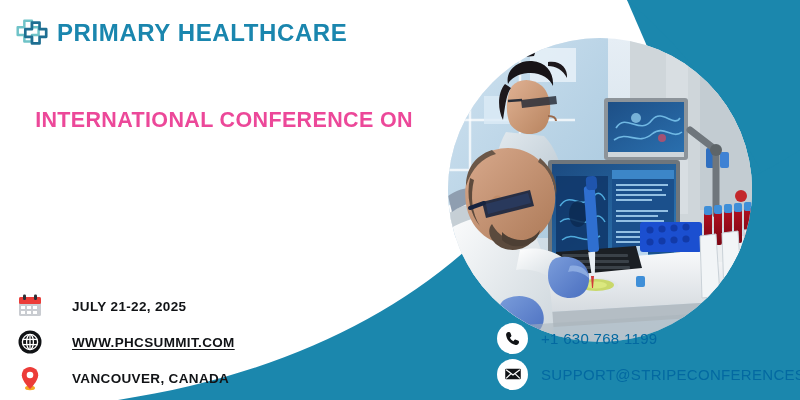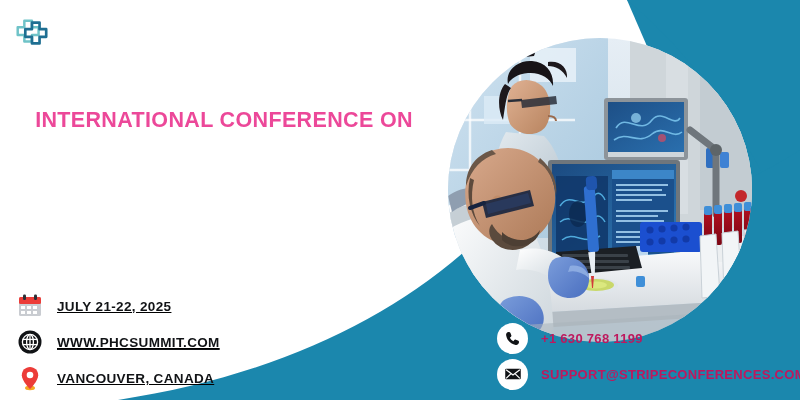--- a/index.html
+++ b/index.html
@@ -74,22 +74,21 @@
   
   .info-list {
     position: absolute;
     left: 17px;
     top: 288px;
   }
   .info-row {
     display: flex;
     align-items: center;
     height: 36px;
-    gap: 14px;
-    text-decoration: underline;
+    gap: 29px;
   }
   .info-icon { width: 26px; height: 26px; flex: 0 0 26px; display: block; }
   .info-text {
     font-size: 13.5px;
     font-weight: bold;
     color: #111316;
     letter-spacing: 0.35px;
     white-space: nowrap;
   }
   .info-text.link { text-decoration: underline; text-underline-offset: 2px; }
@@ -110,23 +109,23 @@
     width: 31px; height: 31px;
     flex: 0 0 31px;
     border-radius: 50%;
     background: #ffffff;
     display: flex;
     align-items: center;
     justify-content: center;
   }
   .contact-badge svg { display: block; }
   .contact-text {
-    font-size: 13px;
-    font-weight: bold;
-    color: #be185d;
+    font-size: 15px;
+    font-weight: normal;
+    color: #0369a1;
     letter-spacing: 0.3px;
     white-space: nowrap;
   }
 </style>
 </head>
 <body>
 
 <div id="banner">
 
   <svg class="shape-layer" viewBox="0 0 800 400" preserveAspectRatio="none">
@@ -387,20 +386,21 @@
 
   <div class="logo-row">
     <svg class="logo-mark" viewBox="0 0 40 40">
 
       <path d="M 6,14 L 13,14 L 13,7 L 21,7 L 21,14 L 28,14 L 28,22 L 21,22
                L 21,29 L 13,29 L 13,22 L 6,22 Z" fill="none" stroke="#6fc3c8" stroke-width="2.6" stroke-linejoin="round"></path>
 
       <path d="M 14,16 L 21,16 L 21,9 L 29,9 L 29,16 L 36,16 L 36,24 L 29,24
                L 29,31 L 21,31 L 21,24 L 14,24 Z" fill="none" stroke="#1f6f92" stroke-width="2.8" stroke-linejoin="round"></path>
     </svg>
+    <span class="logo-text">PRIMARY HEALTHCARE</span>
   </div>
 
   <div class="headline">
     <span>INTERNATIONAL CONFERENCE ON</span>
   </div>
 
 
   <div class="info-list">
 
     <div class="info-row">

